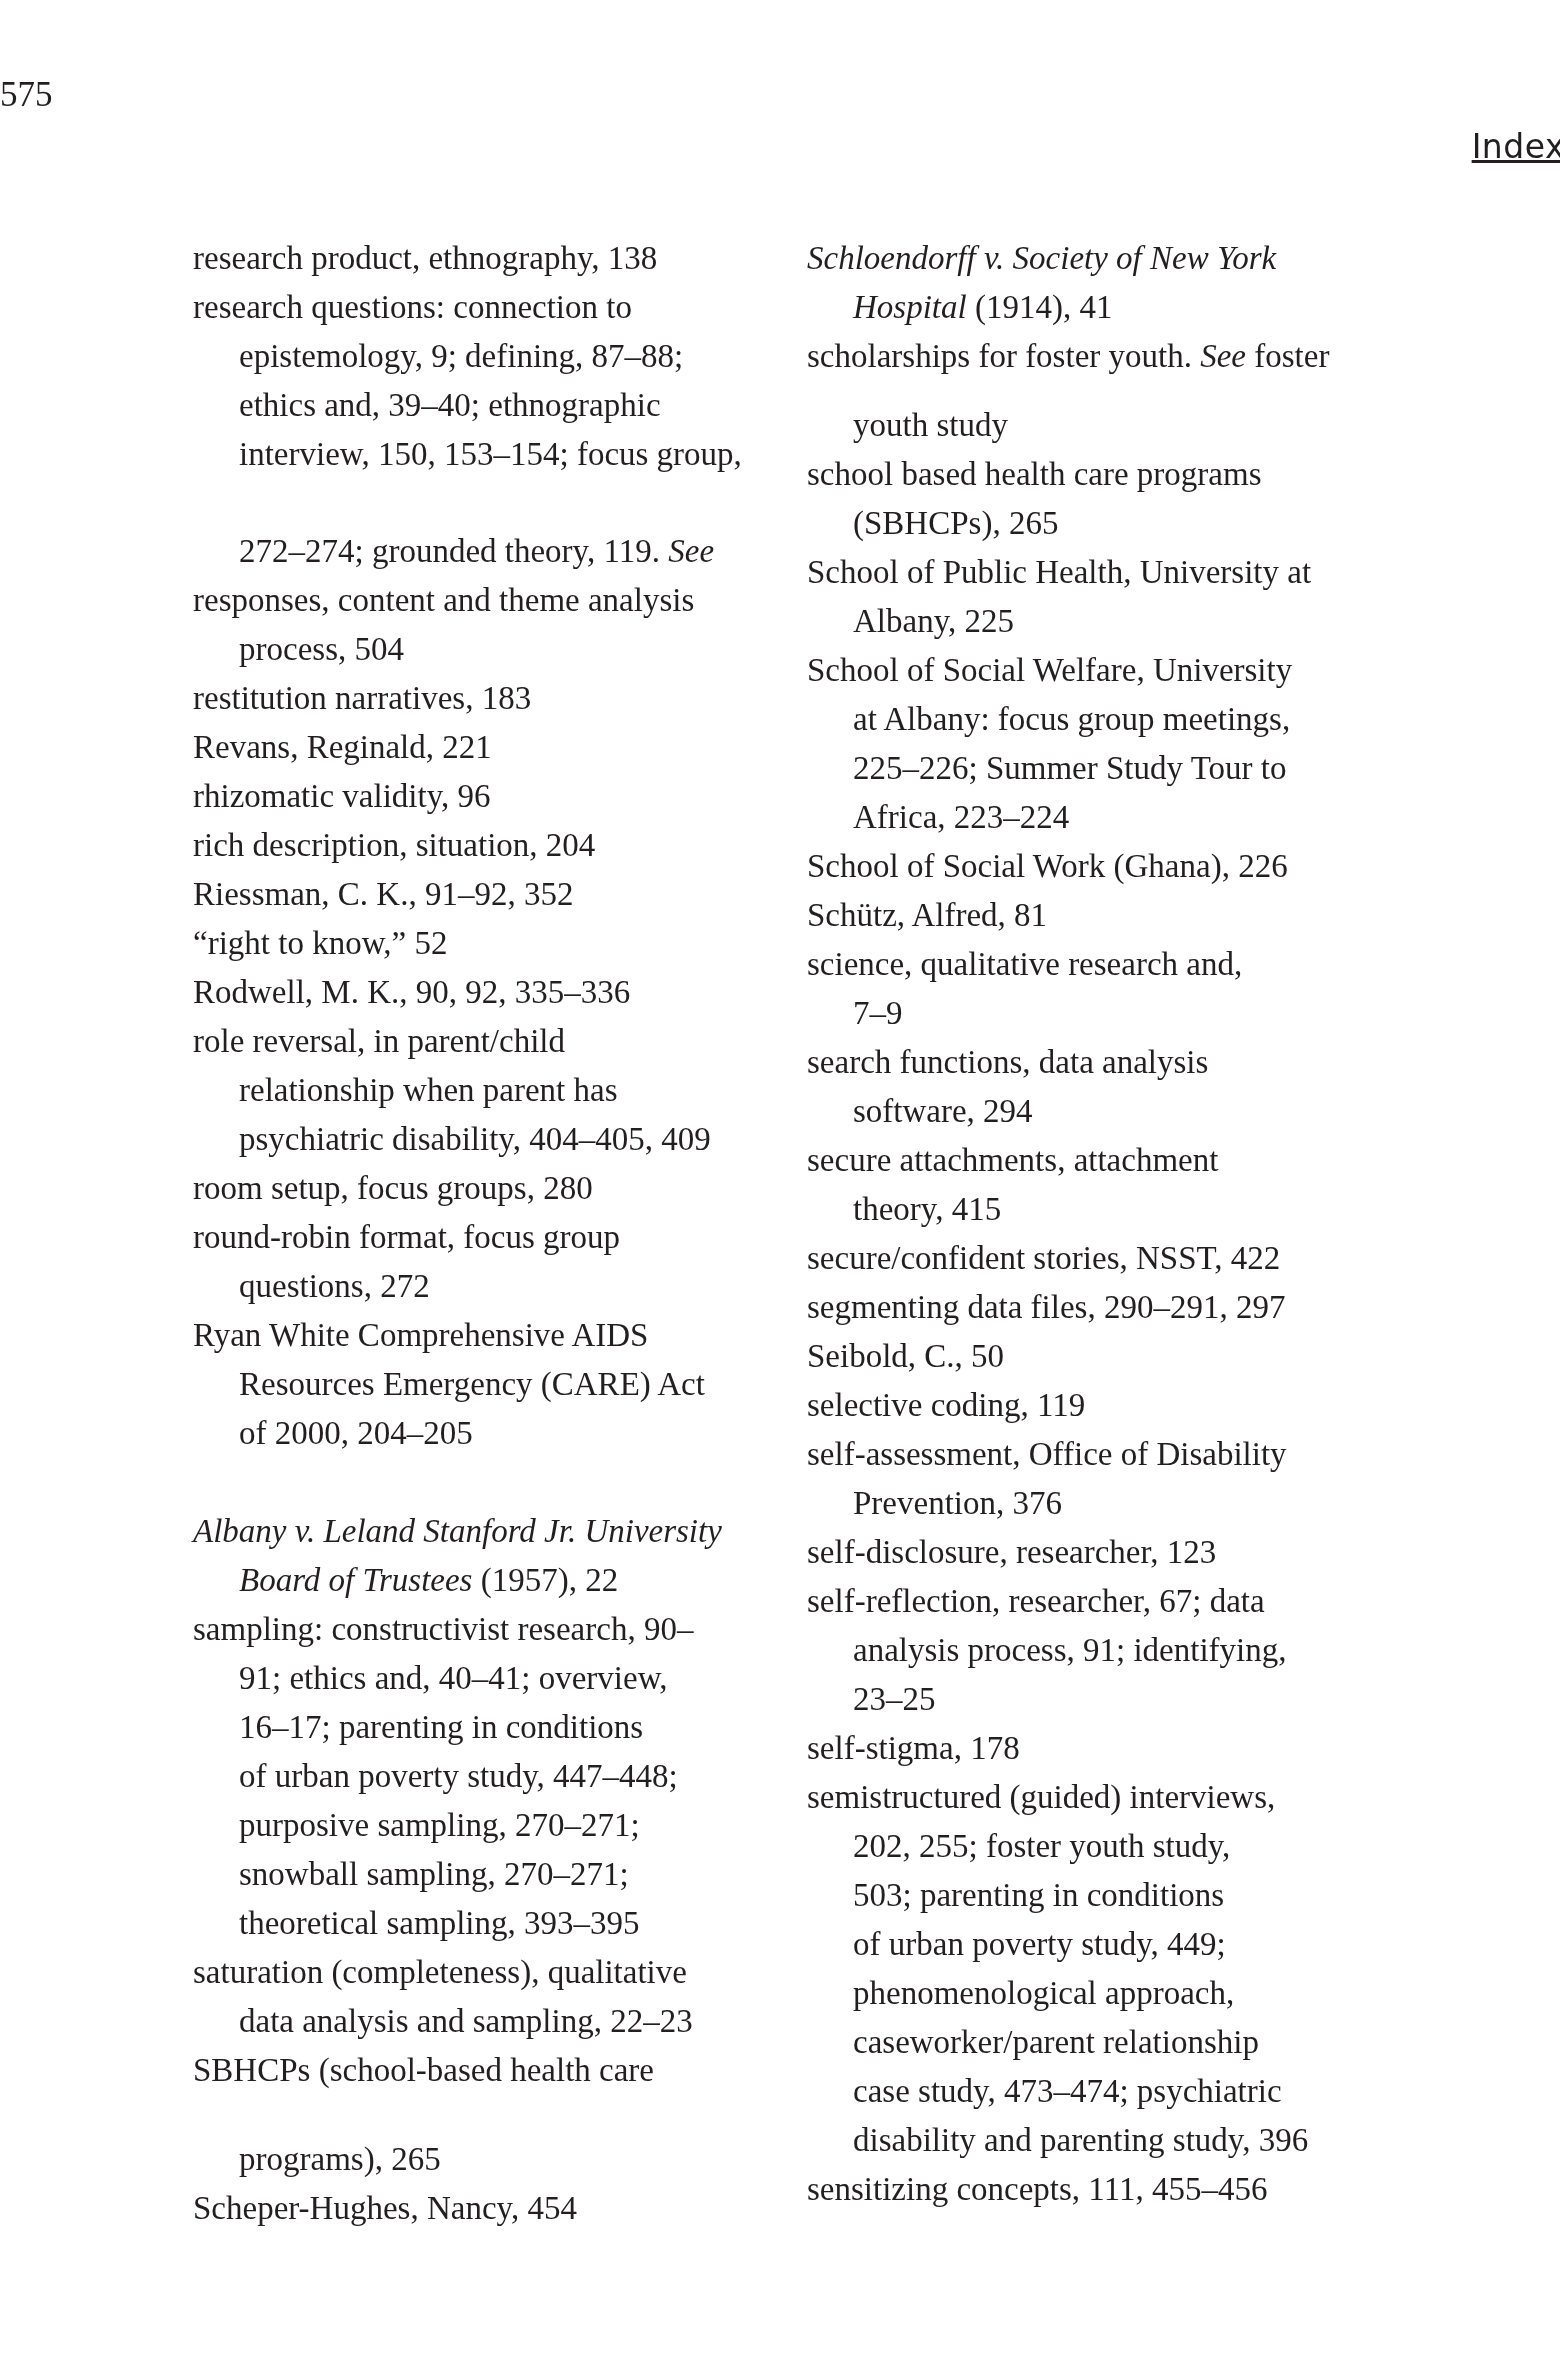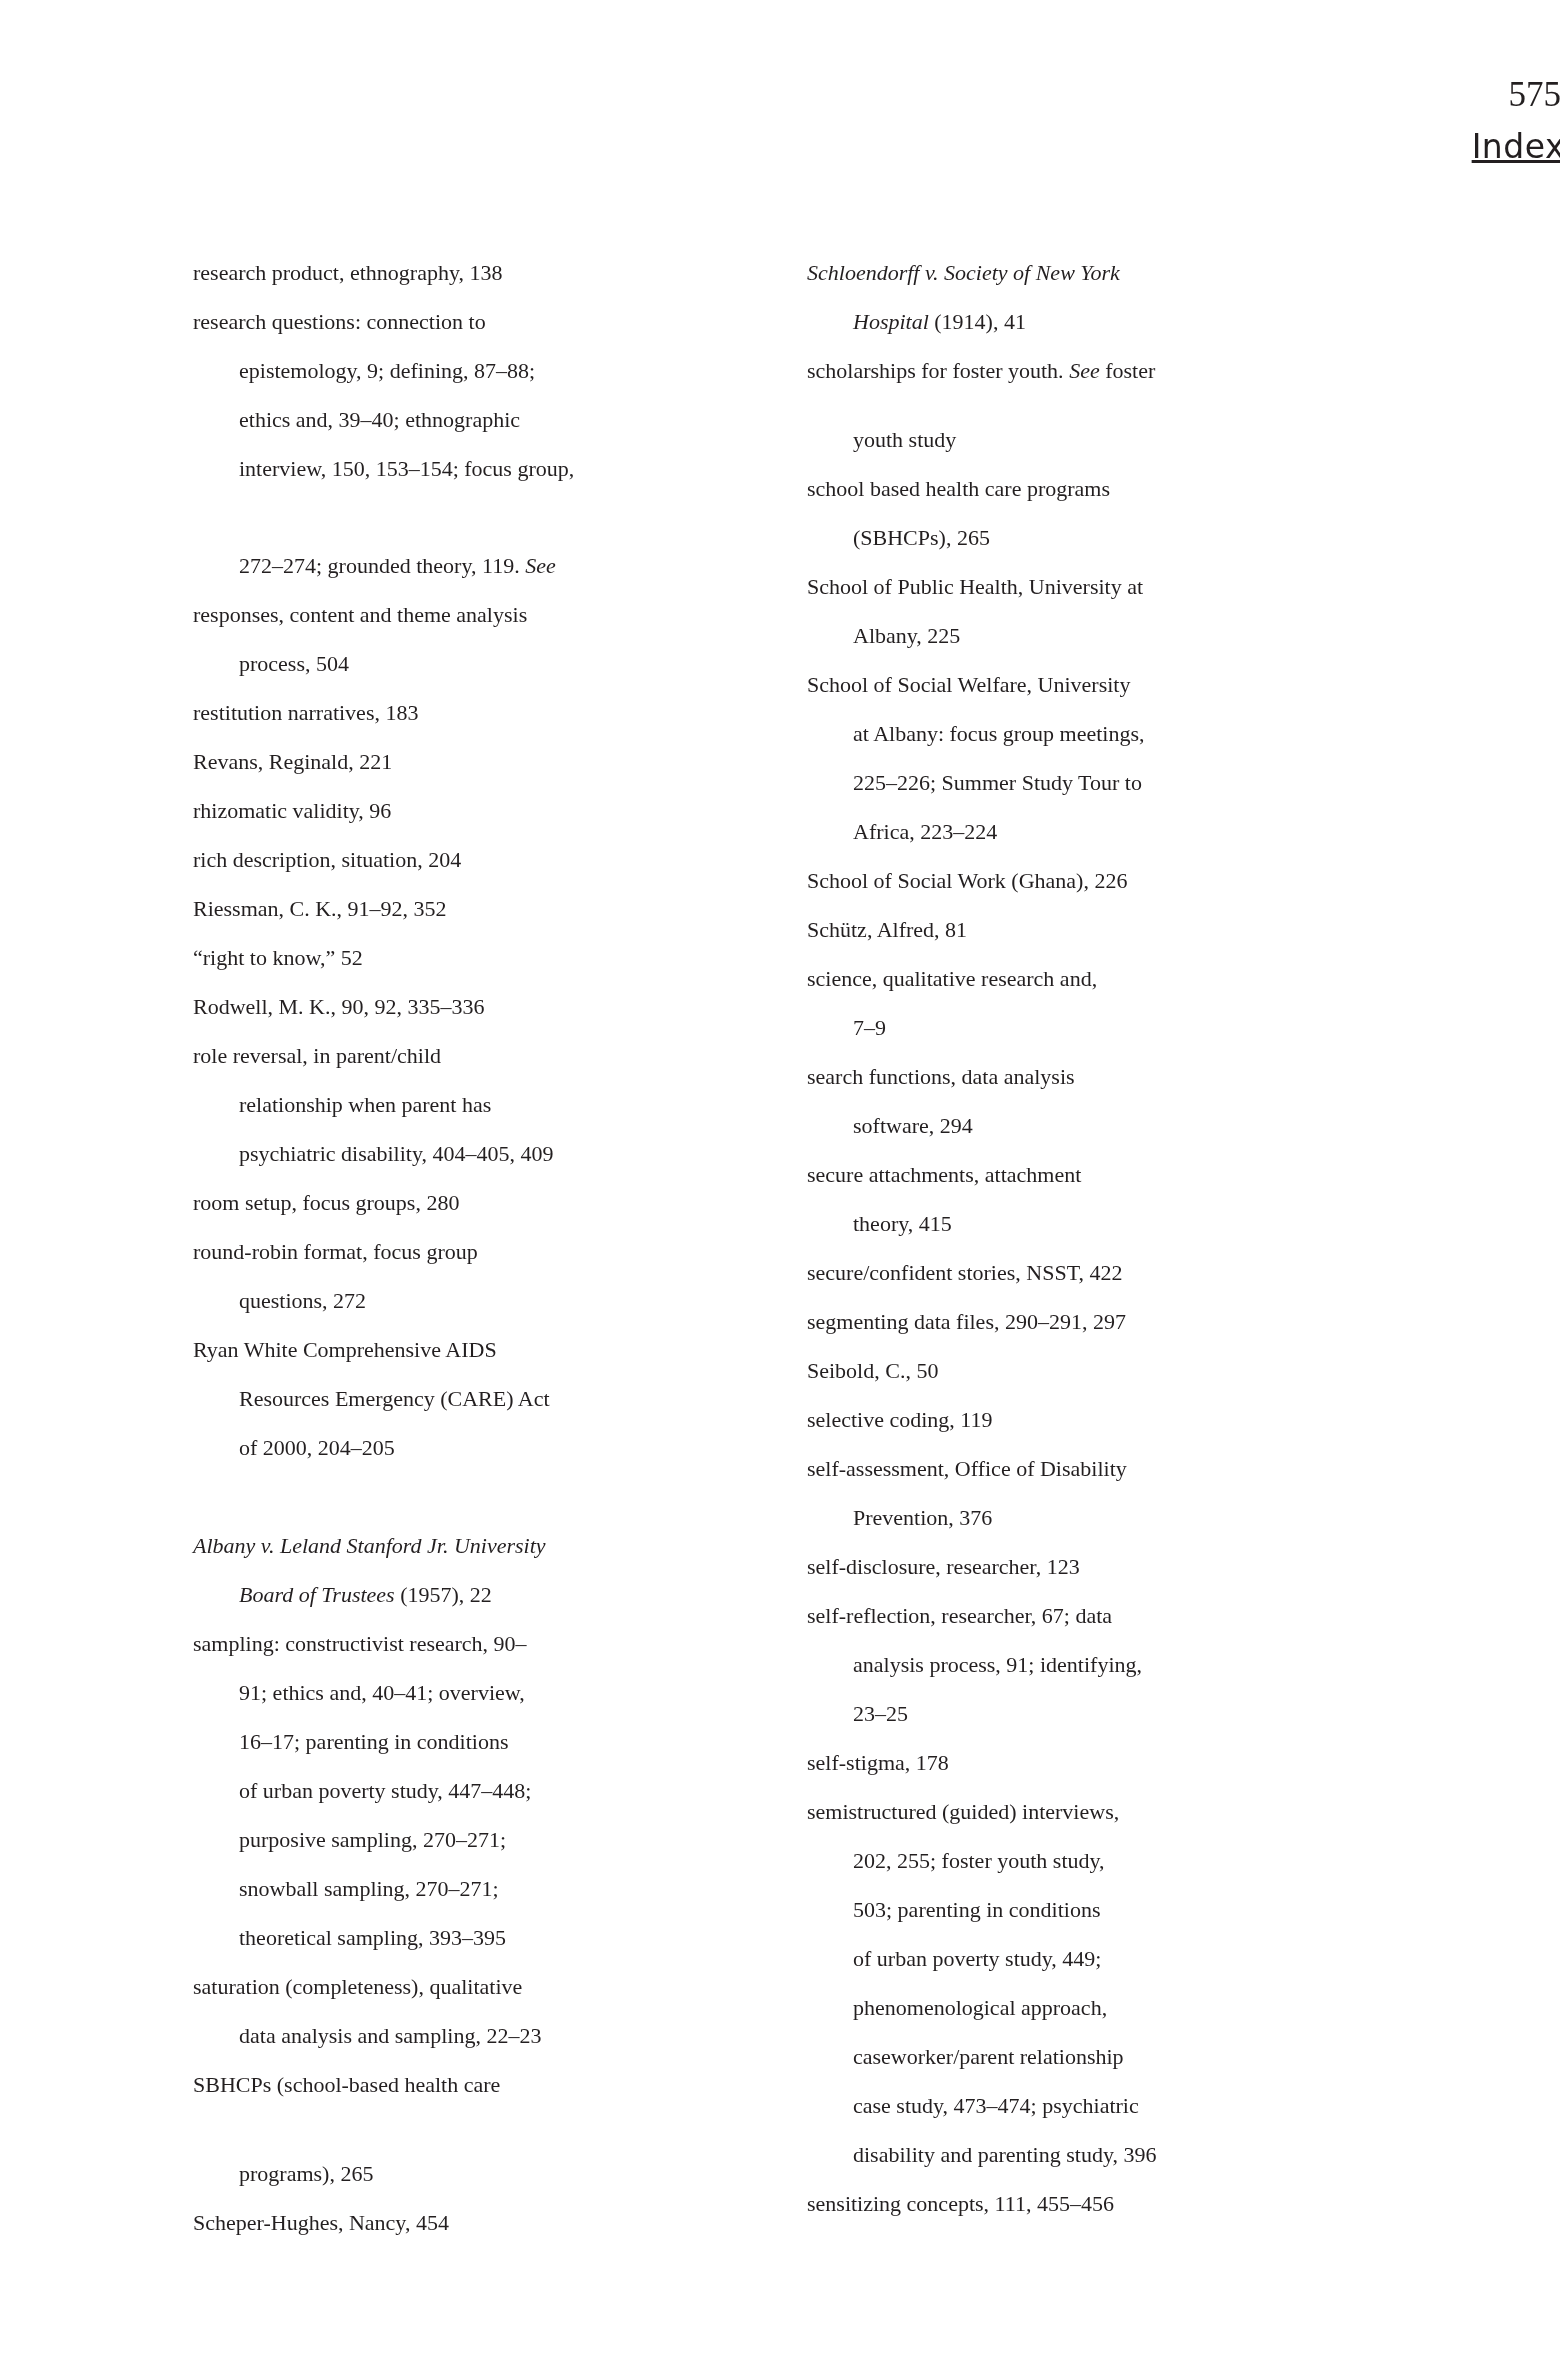--- a/index.html
+++ b/index.html
@@ -3,32 +3,32 @@
   <meta charset="utf-8">
   <style>
     html, body { margin: 0; padding: 0; background: #ffffff; }
     body {
       width: 1561px; height: 2376px; position: relative; overflow: hidden;
       color: #231f20;
       font-family: "Liberation Serif", "DejaVu Serif", serif;
     }
     .page-number {
       position: absolute; left: 0; width: 1561px; top: 74px;
-      text-align: right; font-size: 35px; line-height: 42px;
+      text-align: left; font-size: 35px; line-height: 42px;
       font-family: "Liberation Serif", serif;
     }
     .running-head {
       position: absolute; left: 4px; width: 1561px; top: 126px;
       text-align: right; font-size: 33px; line-height: 42px;
       font-family: "DejaVu Sans", "Liberation Sans", sans-serif;
       font-weight: normal; letter-spacing: 0.5px; text-decoration: underline;
     }
     .column {
-      position: absolute; top: 248px; width: 590px;
-      font-size: 22px; line-height: 49px;
+      position: absolute; top: 234px; width: 590px;
+      font-size: 33px; line-height: 49px;
     }
     .col-left { left: 193px; }
     .col-right { left: 807px; }
     .entry {
       padding-left: 46px; text-indent: -46px;
       white-space: normal;
     }
     .entry .line { display: block; white-space: nowrap; }
     .entry .line.cont { padding-left: 0; }
     .spacer { height: 49px; }

